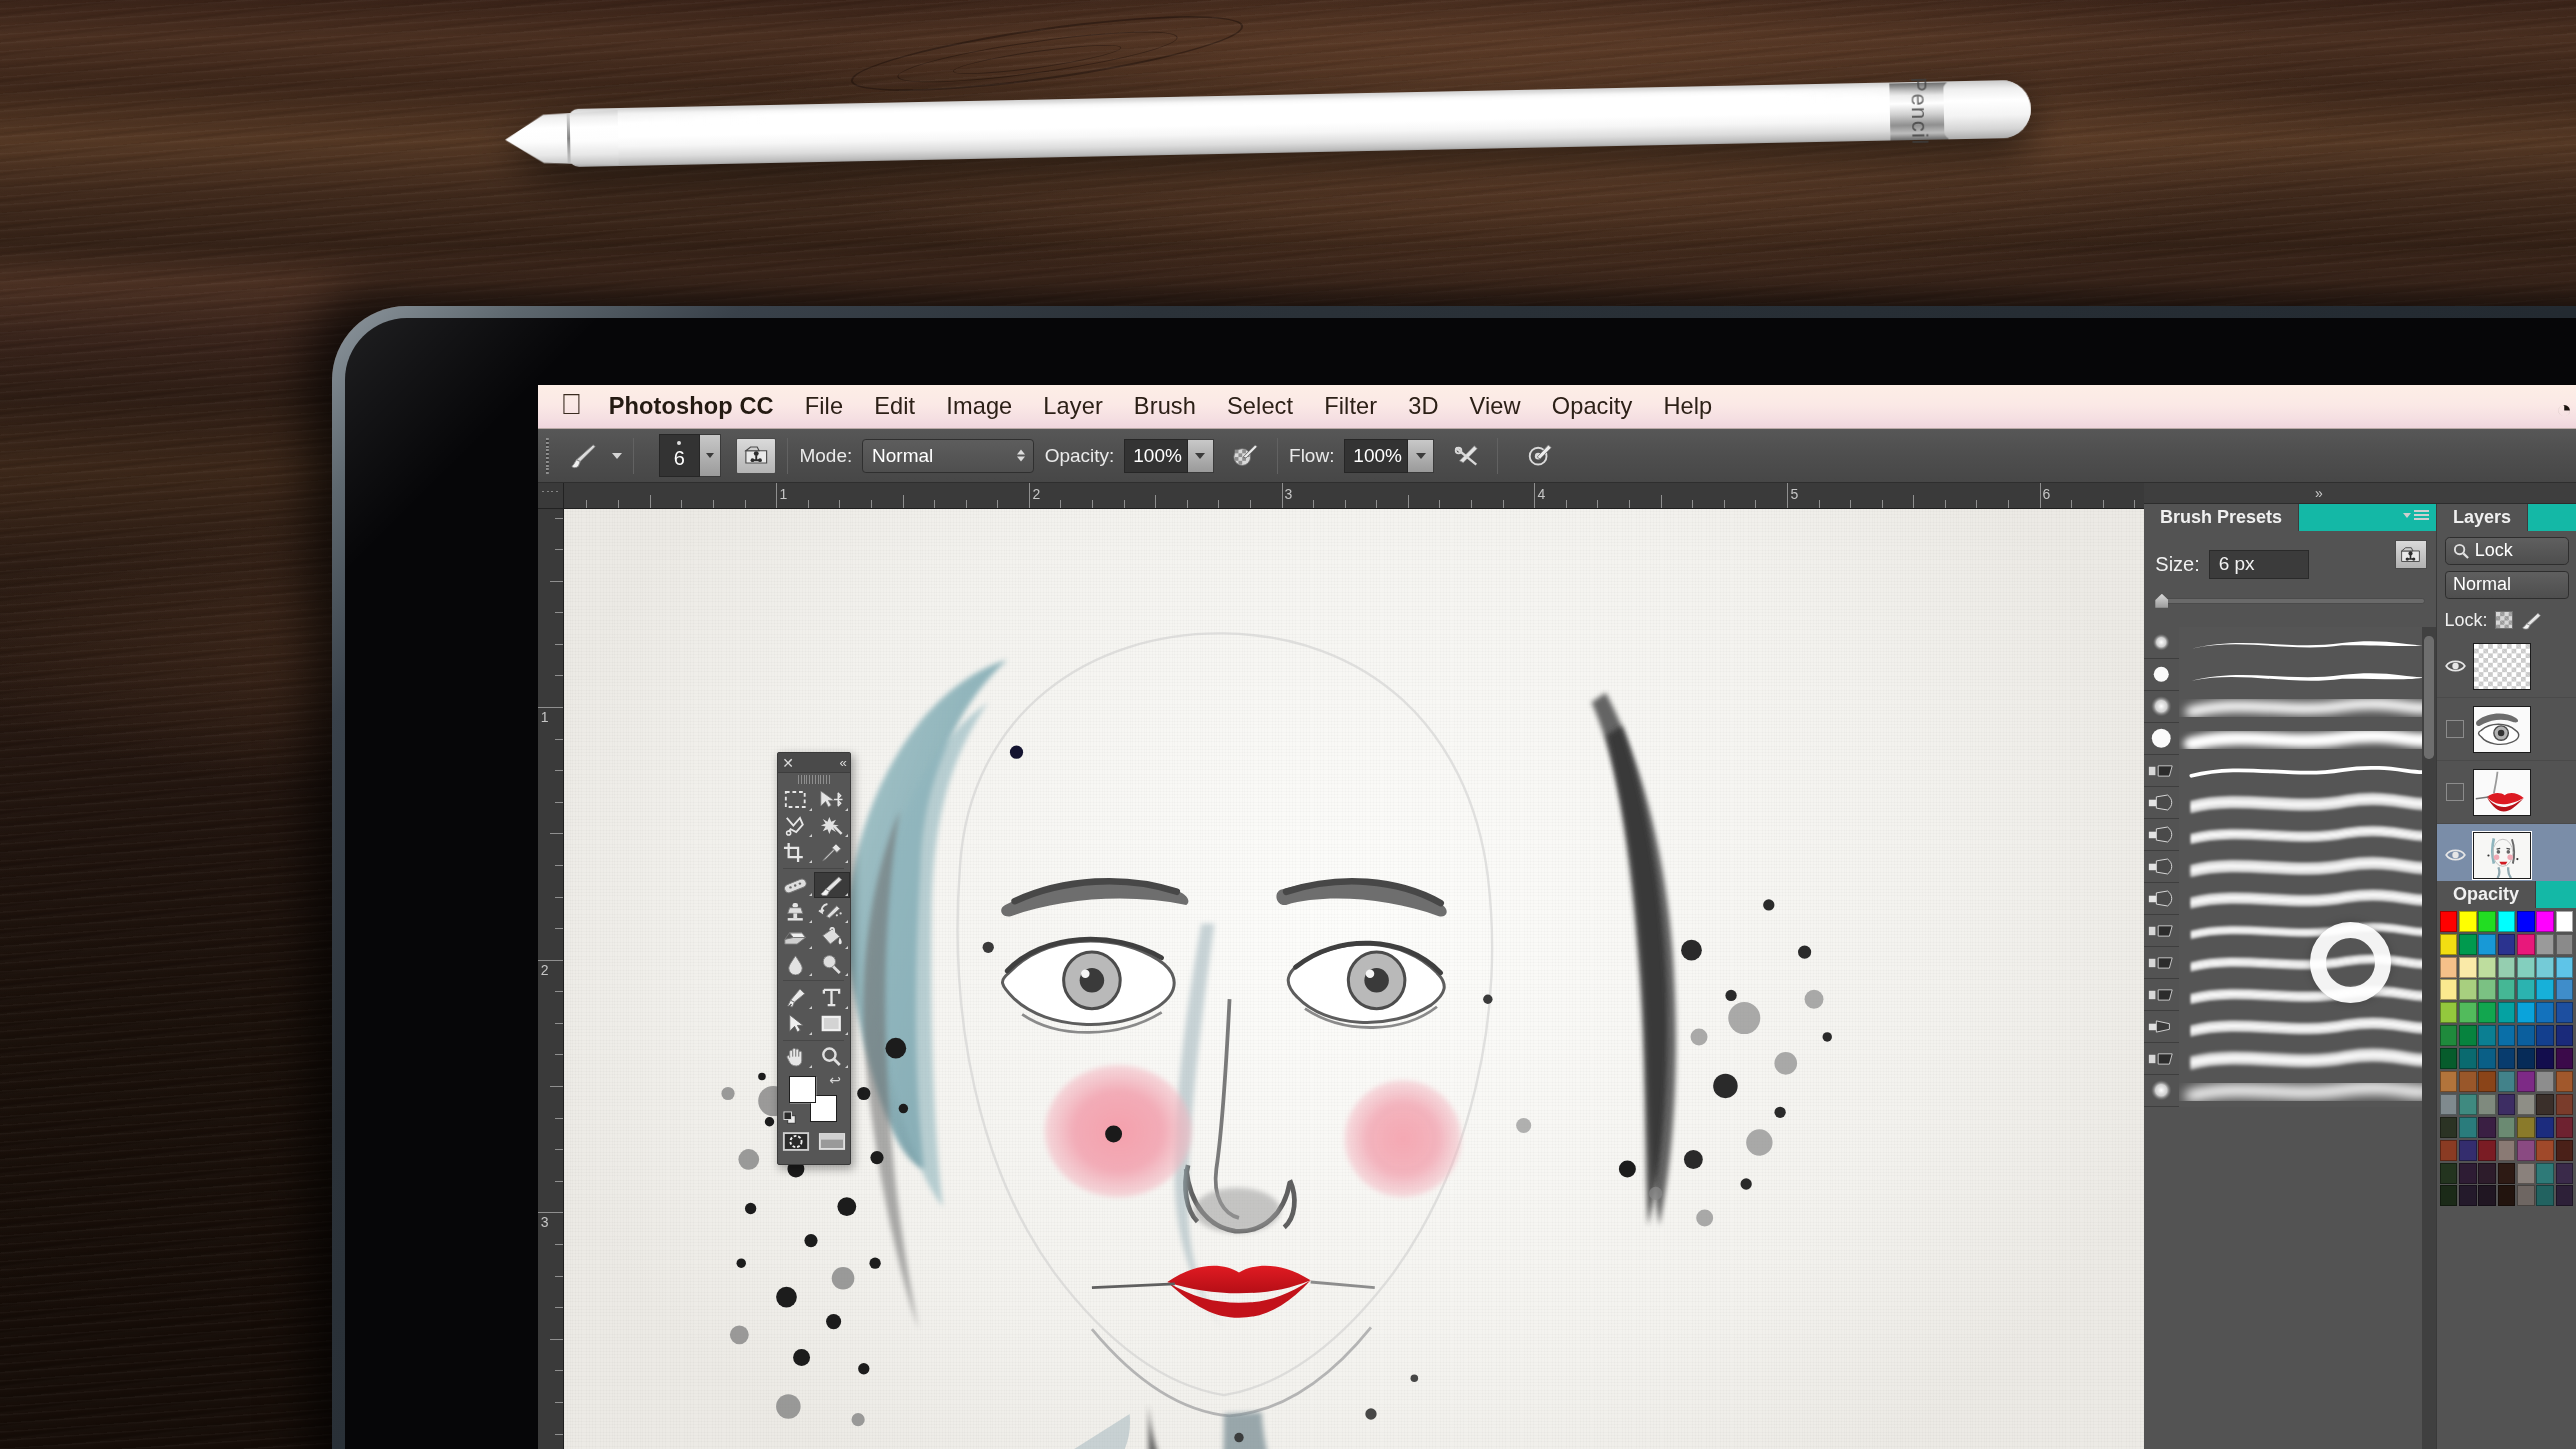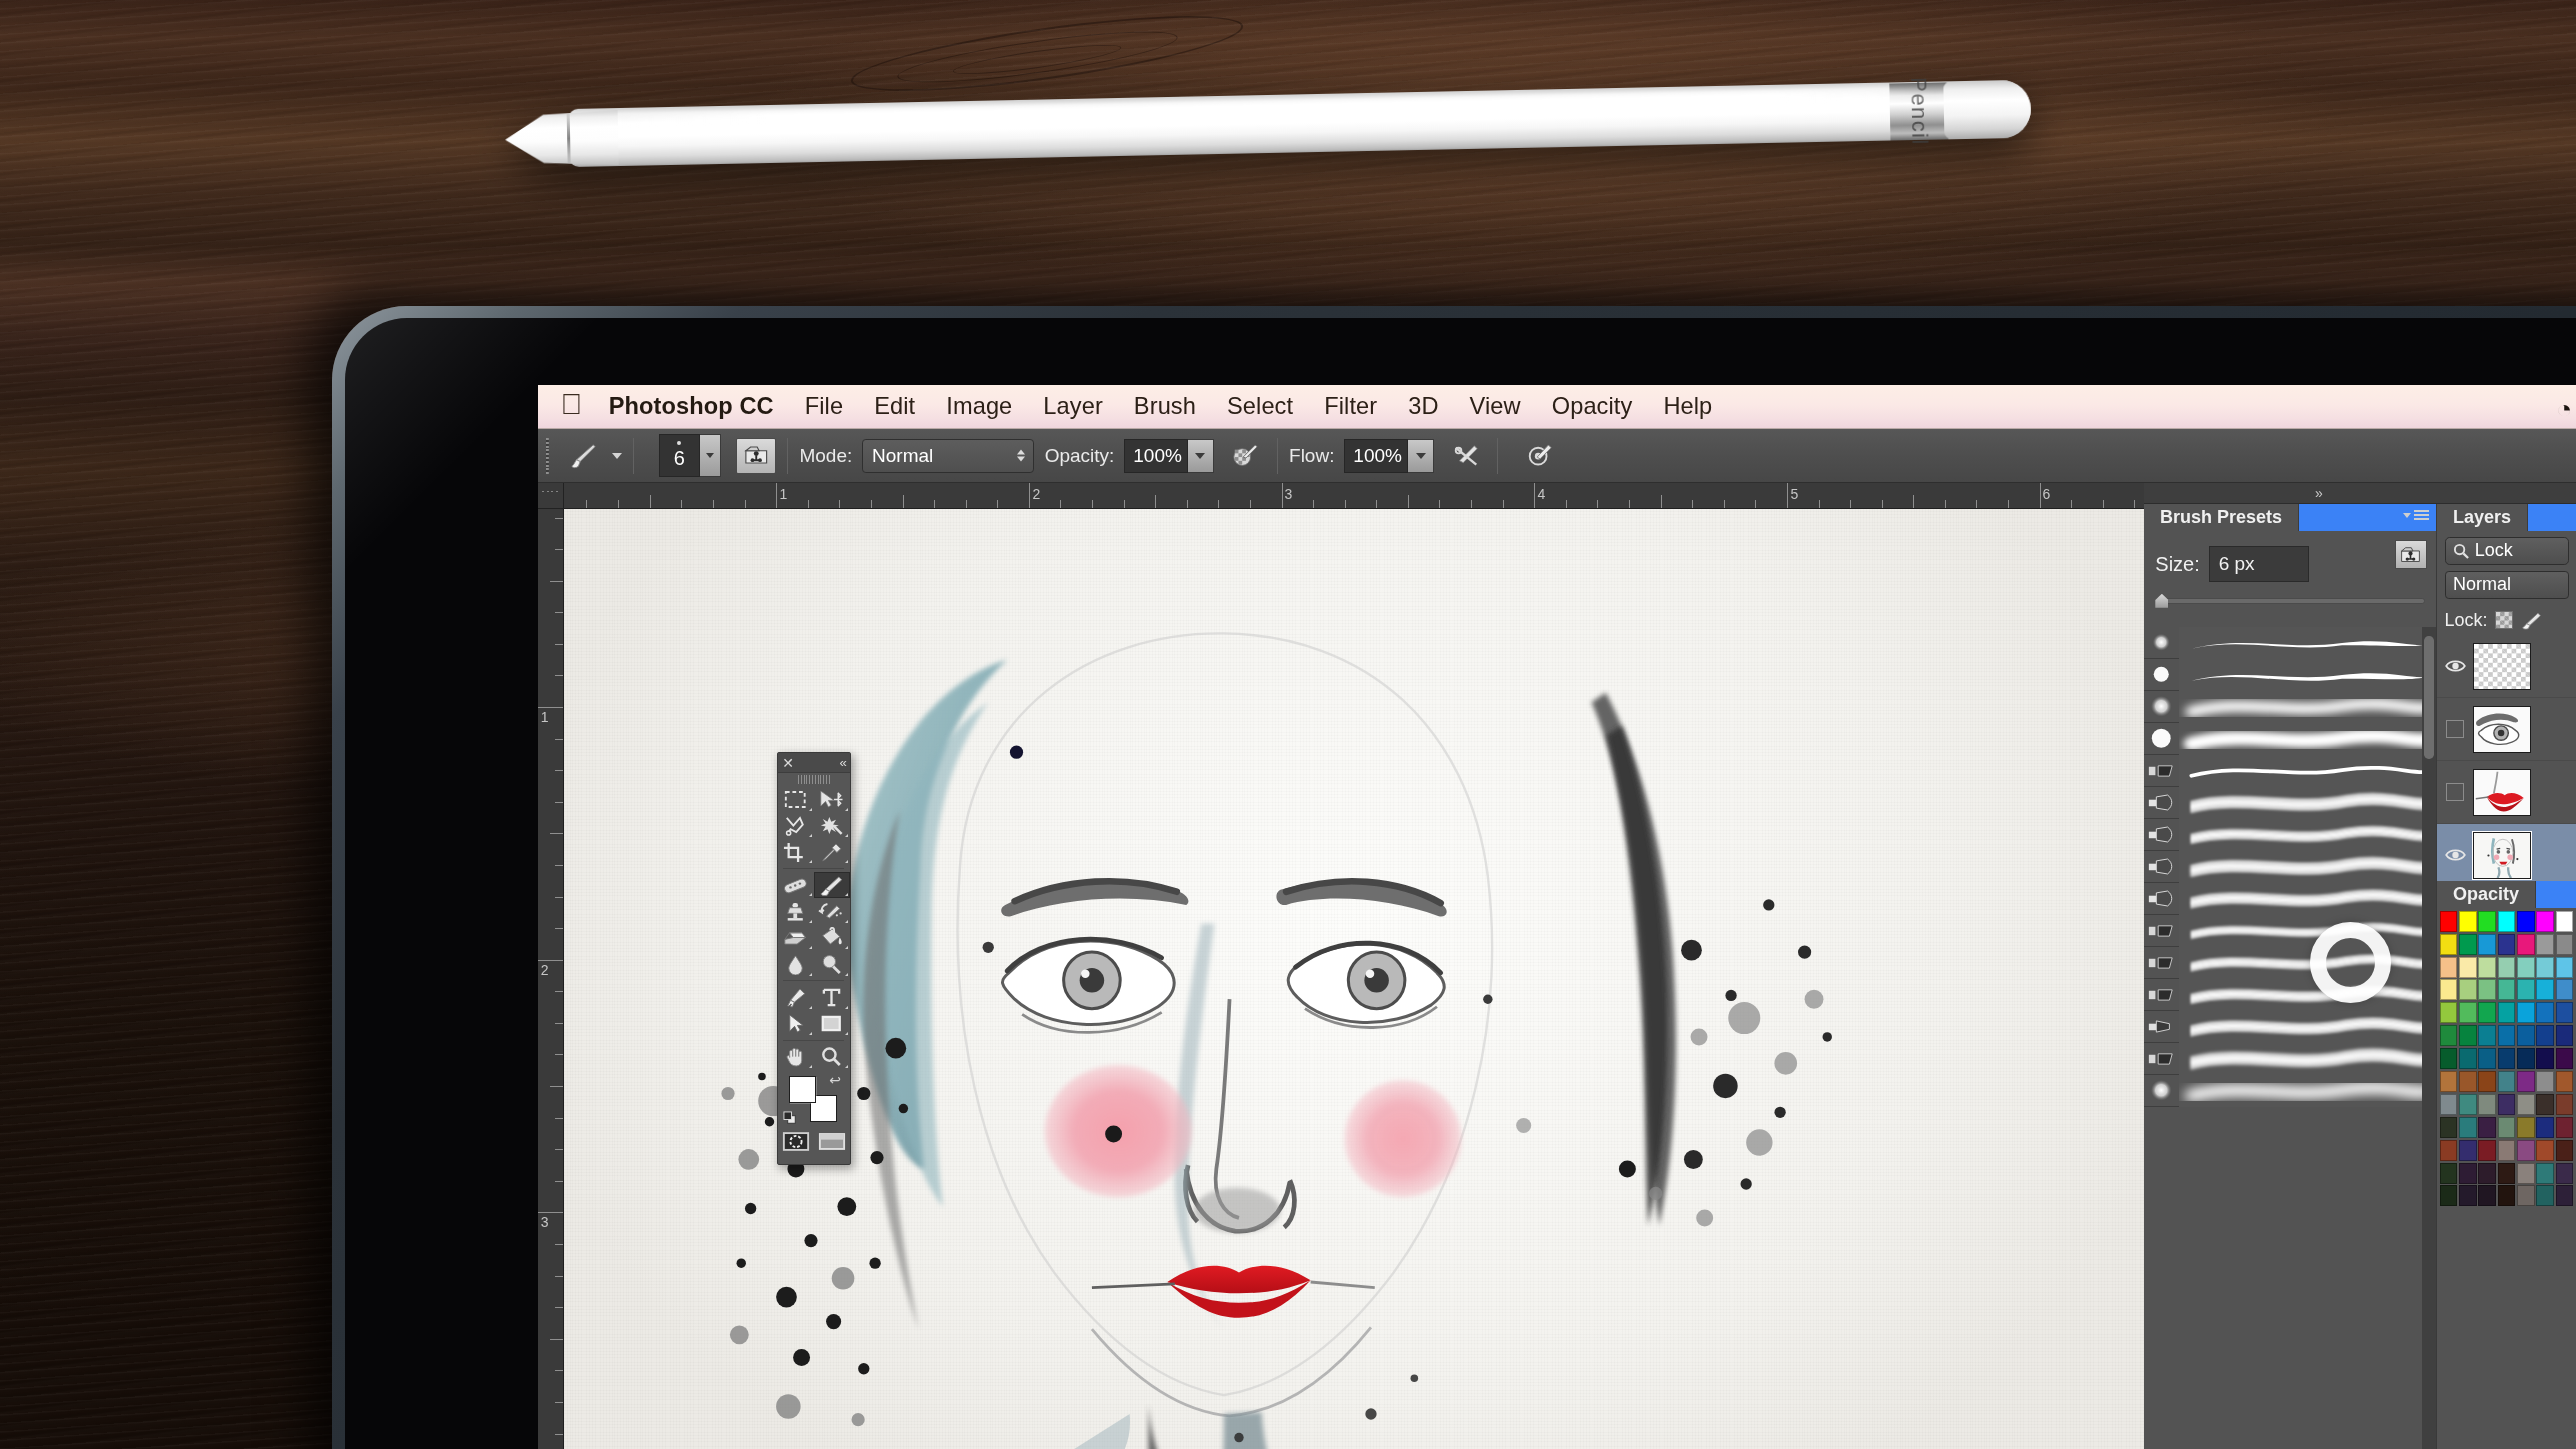--- a/index.html
+++ b/index.html
@@ -319,34 +319,34 @@
   #dock .collapsebar {
     position:absolute; left: 0; right: 0; top: 0px; height: 21px;
     background:#3e3e3e; border-bottom:0.9px solid #2c2c2c;
   }
   #dock .collapsebar .dd { position:absolute; right: 255px; top: 1.9px; color:#c9c9c9; font-size:14px; letter-spacing:-1.9px; }
 
   #brushpanel {
     position:absolute; left: 0; top: 21px; bottom: 0; width: 293px;
     background: #535353; border-right: 0.9px solid #3a3a3a;
   }
-  .tabrow { height: 27px; background:#3b82f6; display:flex; position:relative; }
+  .tabrow { height: 27px; background:#14b8a6; display:flex; position:relative; }
   .tab {
     height: 27px; padding: 0 16px; display:flex; align-items:center;
     background:#535353; color:#f0f0f0; font-size:18px; font-weight:bold;
     border-right:0.9px solid #3c3c3c;
   }
   .tabmenu { position:absolute; right: 7.5px; top: 5.7px; display:flex; align-items:center; gap:2.8px; }
   .tabmenu .t { width:0;height:0;border-left:4.7px solid transparent;border-right:4.7px solid transparent;border-top:5.7px solid #cfcfcf;}
   .tabmenu .bars { width:15px;height:11.3px; background-image: repeating-linear-gradient(180deg,#cfcfcf 0 1.9px, transparent 1.9px 3.8px); }
 
   #brushsize { height: 57px; padding: 9.4px 11.3px 0 11.3px; display:flex; align-items:center; gap: 9.4px; position:relative;}
   #brushsize .slab { color:#f2f2f2; font-size:20px; }
   #brushsize .sval {
-    width: 100px; height: 36px; background:#3b3b3b; border:0.9px solid #2a2a2a;
+    width: 100px; height: 29px; background:#3b3b3b; border:0.9px solid #2a2a2a;
     color:#f2f2f2; font-size:19px; display:flex;align-items:center;padding-left:8.5px;
   }
   #brushsize .tabletbtn2{
     position:absolute; right: 9.4px; top: 9.4px;
     width: 32px;height:29px;background:linear-gradient(180deg,#dadada,#b2b2b2);
     border:0.9px solid #4a4a4a;display:flex;align-items:center;justify-content:center;
   }
   #sizeslider { margin: 5.7px 11.3px 0 11.3px; height: 15px; position:relative; }
   #sizeslider .track { position:absolute; left: 0; right:0; top: 4.7px; height: 5.7px; background:#6a6a6a; border:0.9px solid #4b4b4b; border-radius:2.8px;}
   #sizeslider .thumb {

